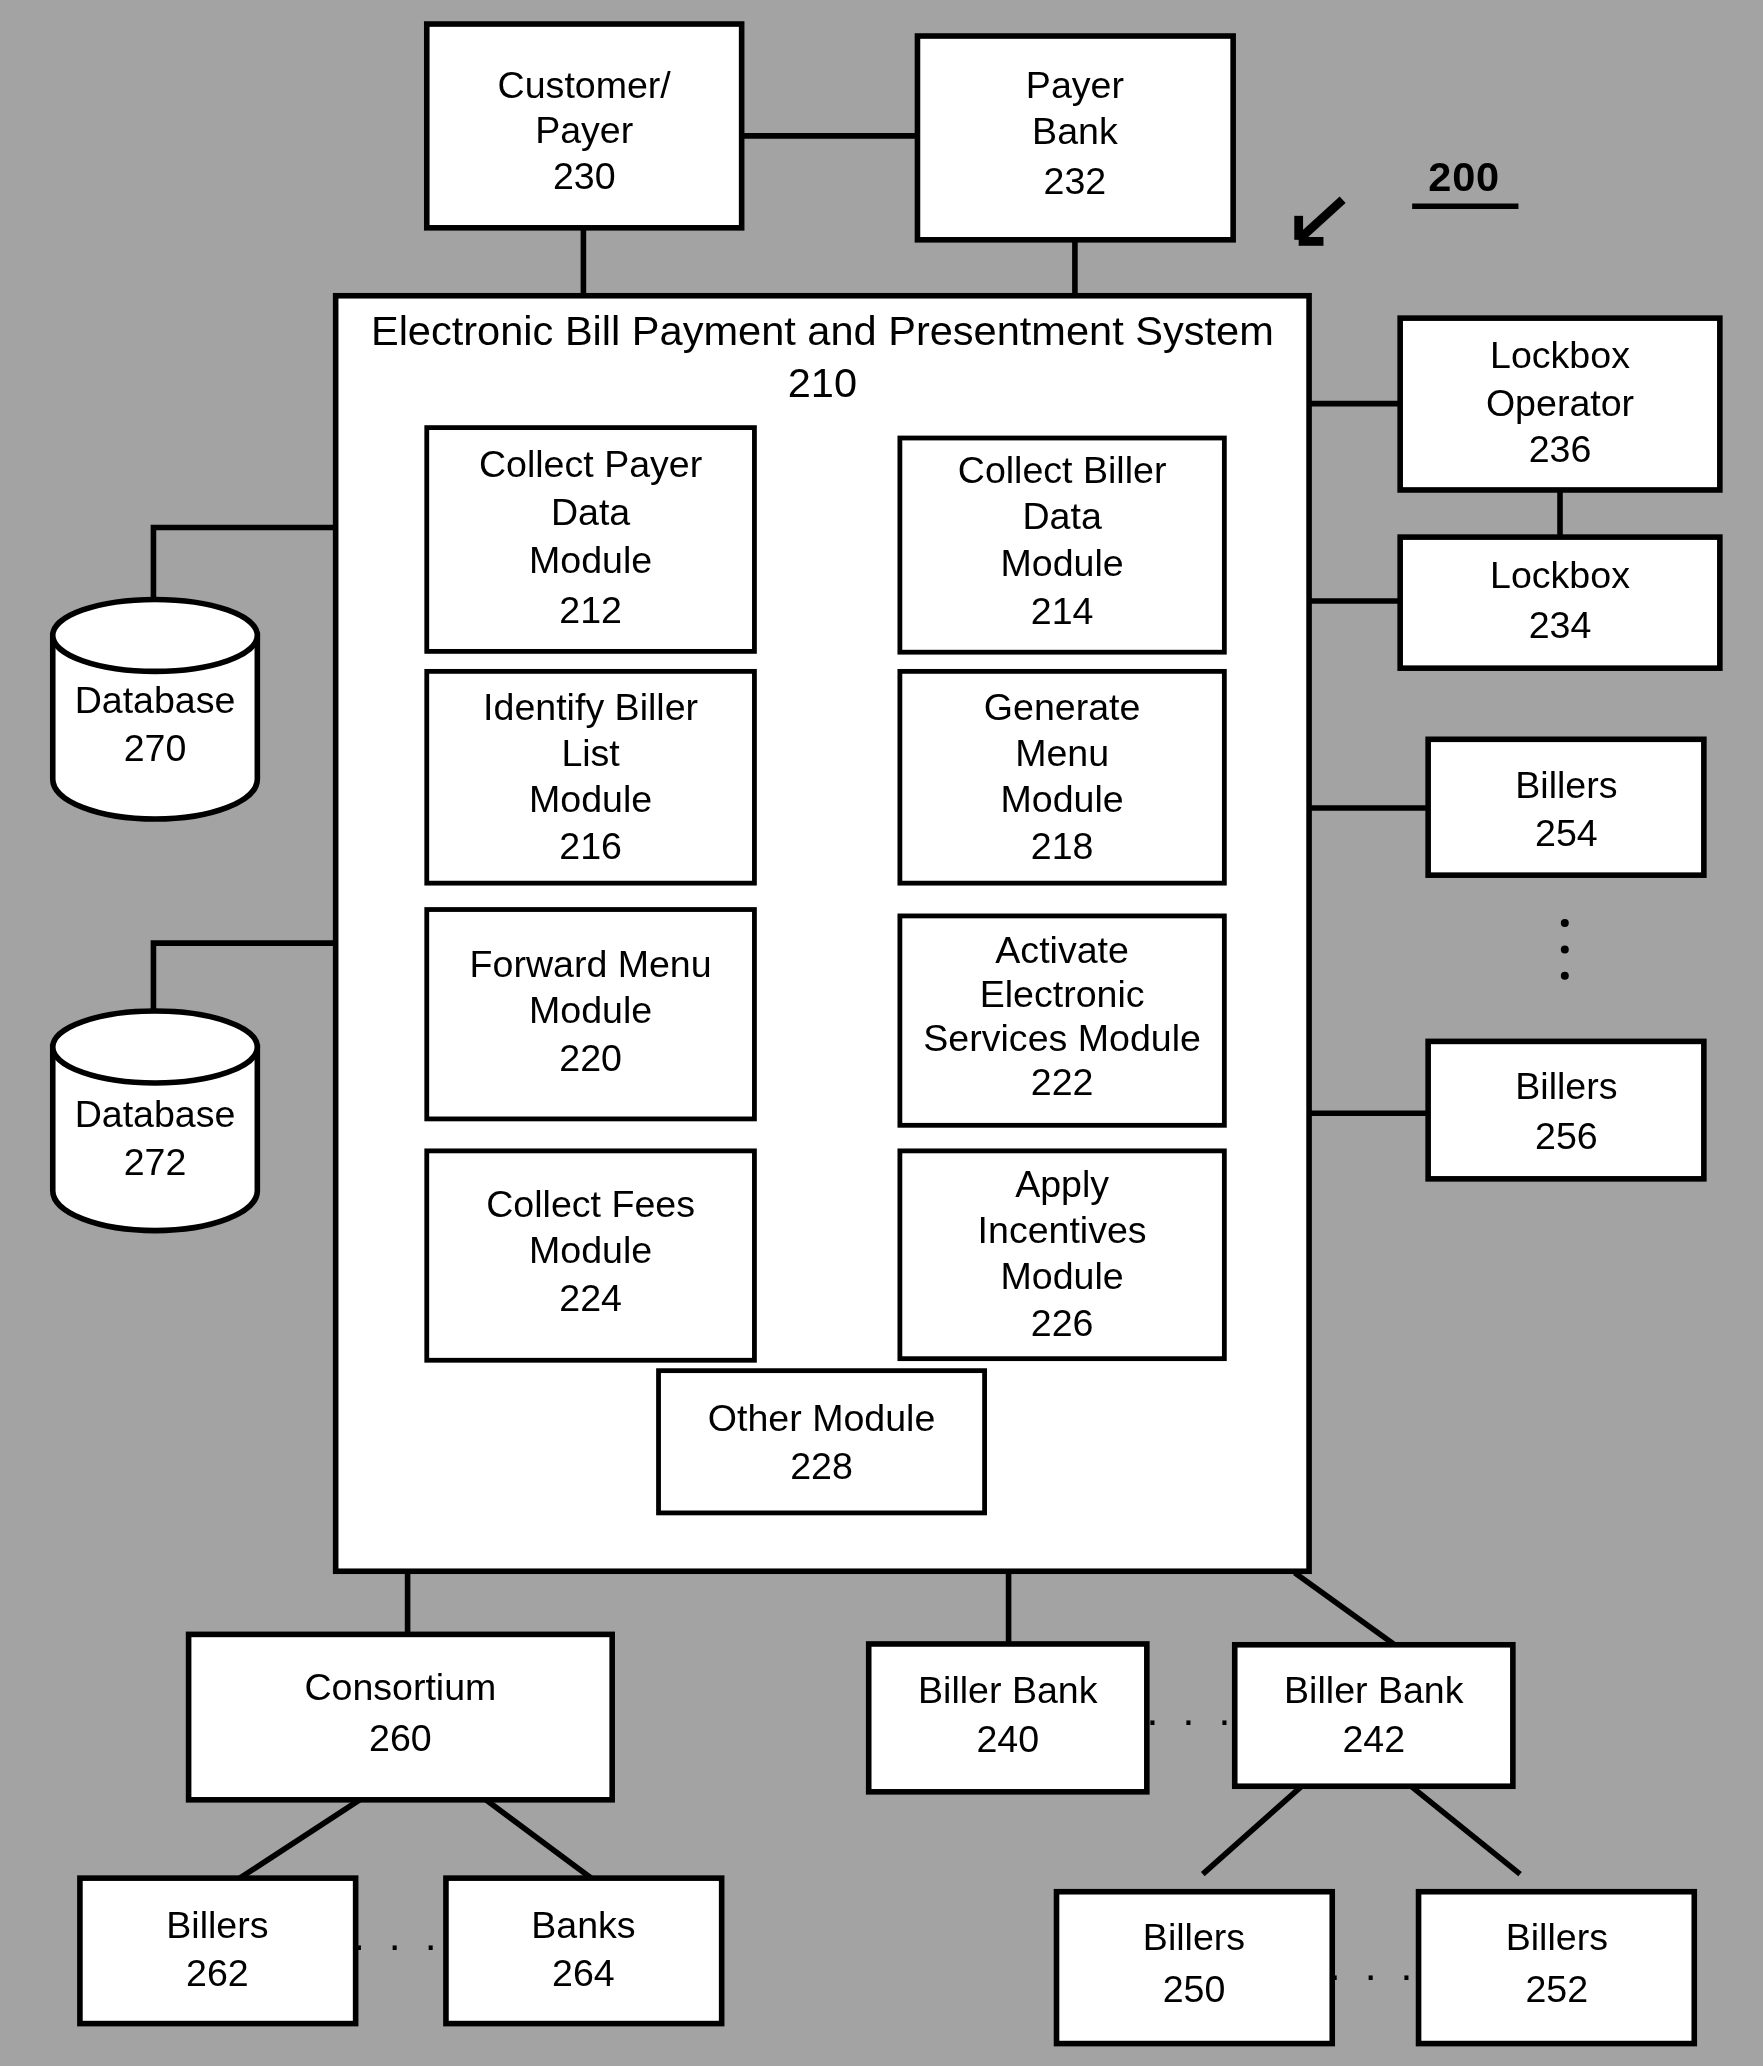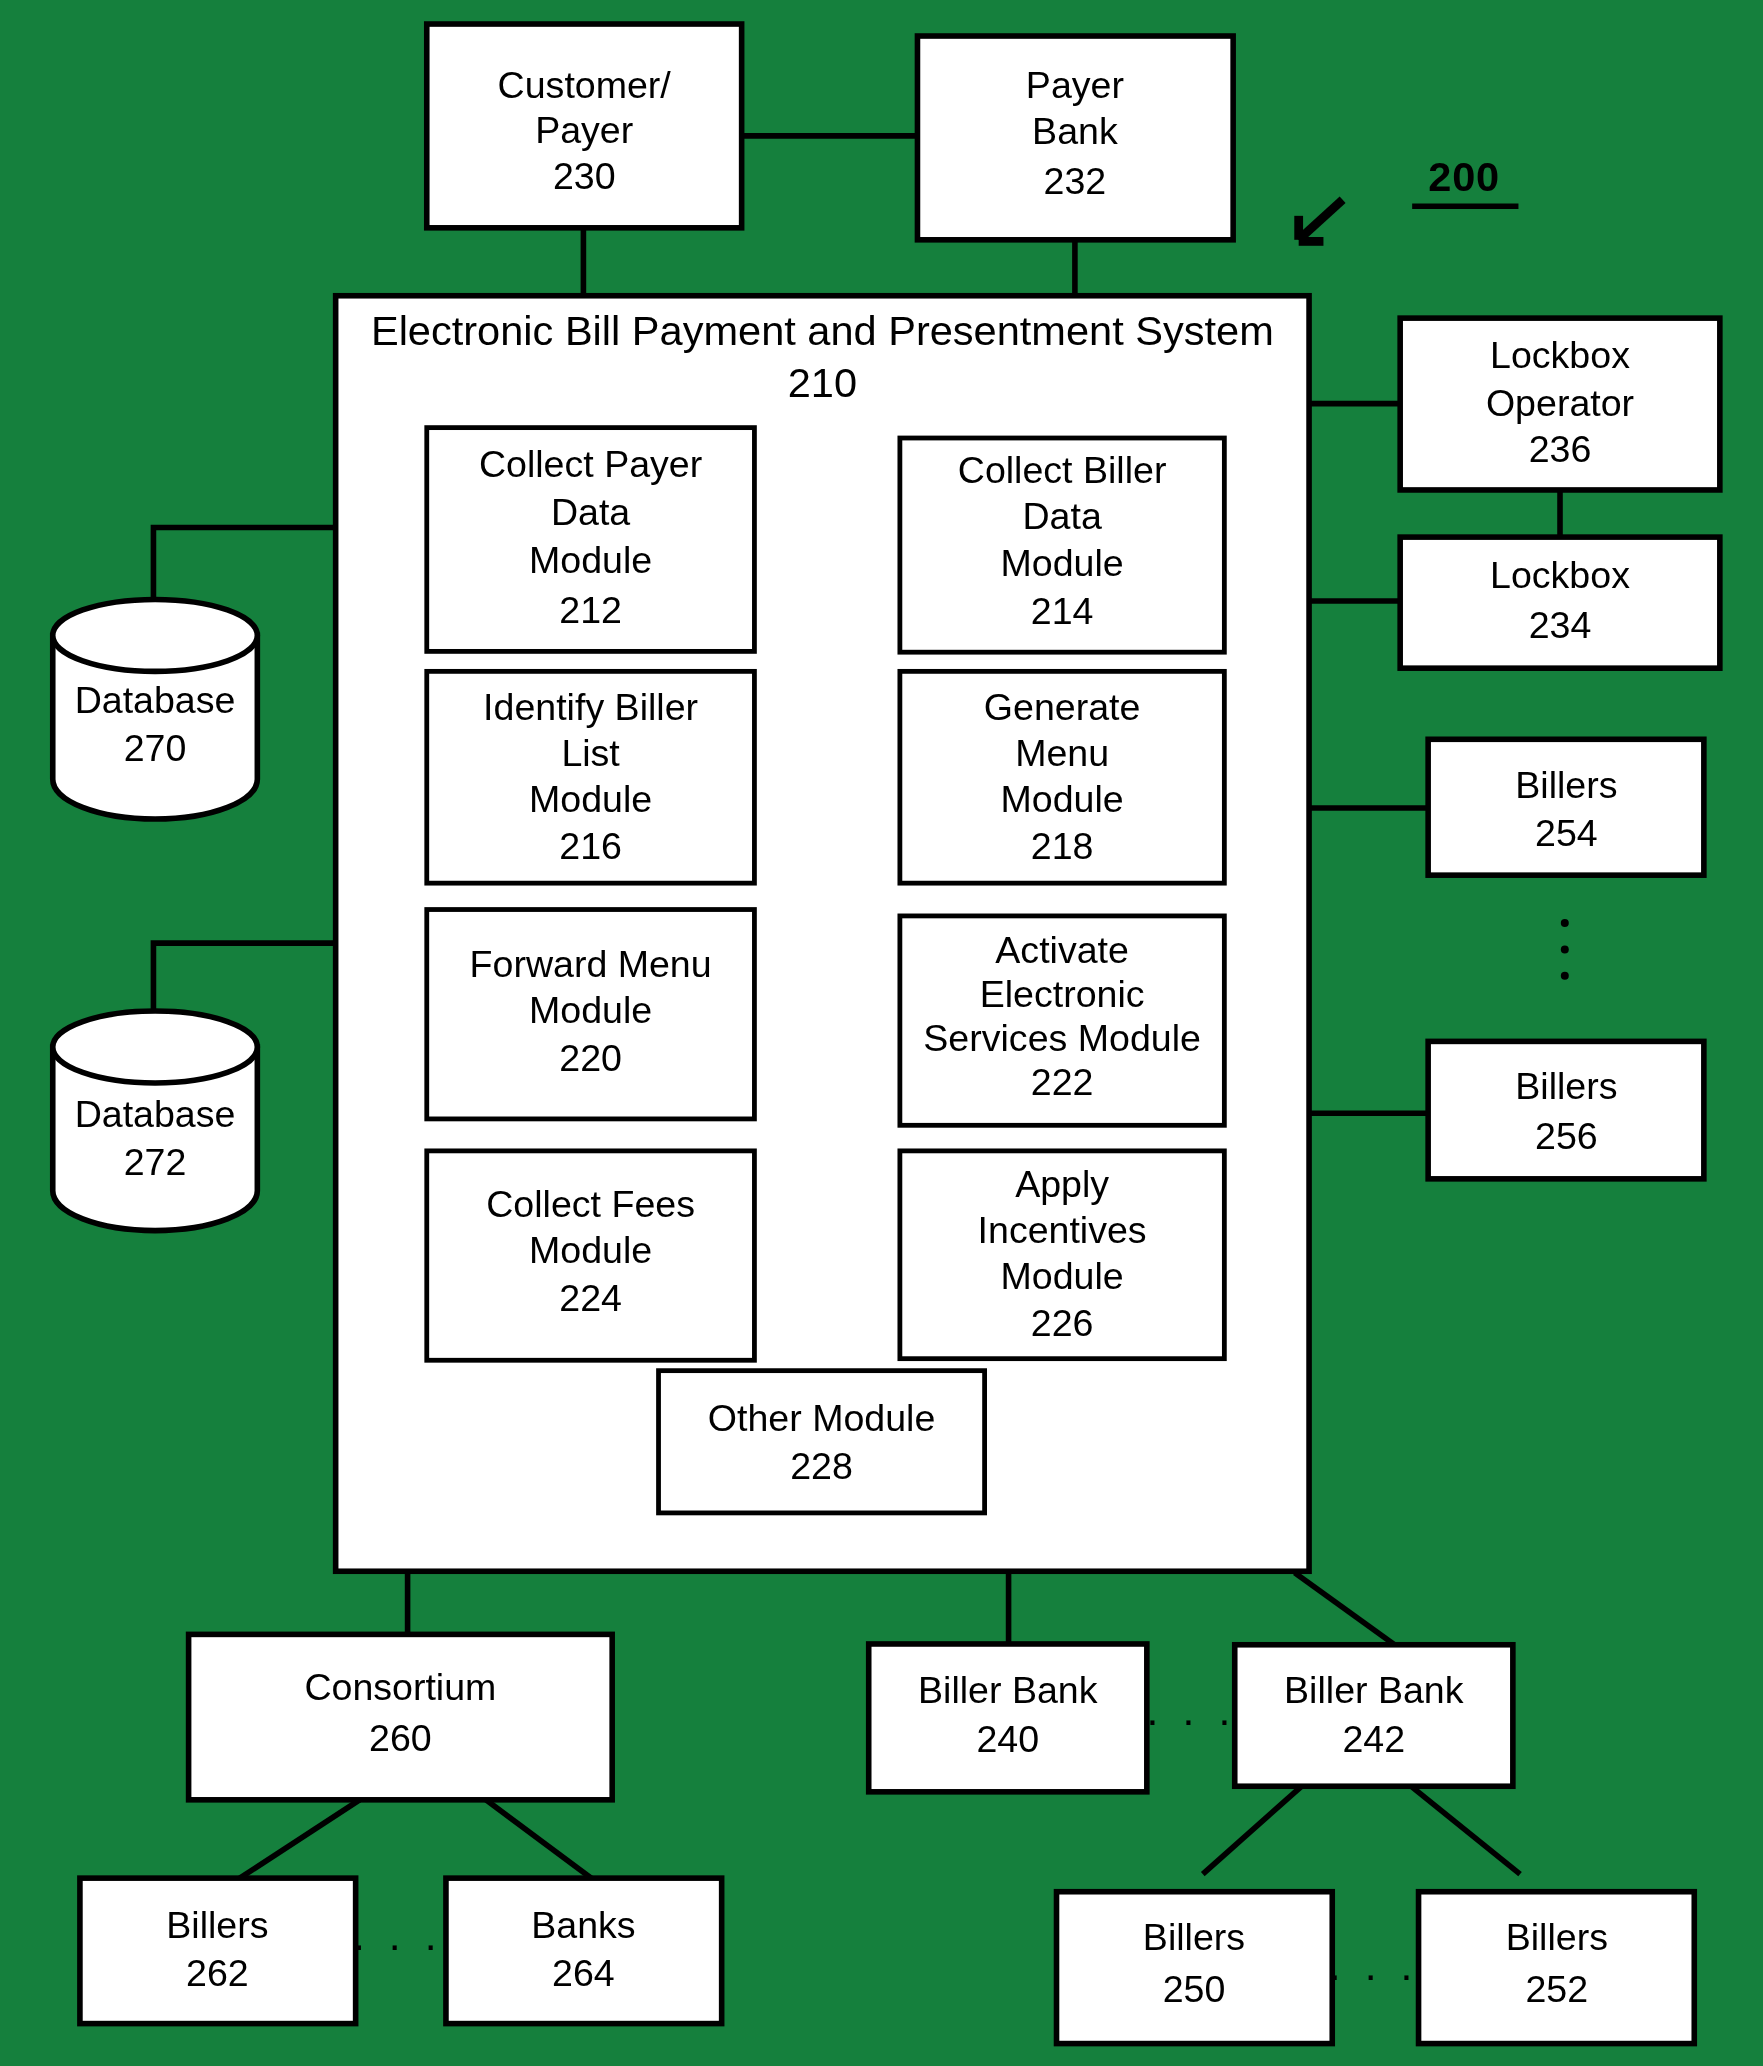--- a/index.html
+++ b/index.html
@@ -4,21 +4,21 @@
 <style>
   html, body {
     margin: 0;
     padding: 0;
     background: #ffffff;
   }
   #page {
     position: relative;
     width: 1763px;
     height: 2066px;
-    background: #15803d;
+    background: #a3a3a3;
     font-family: "Liberation Sans", sans-serif;
     overflow: hidden;
   }
   svg.diagram {
     position: absolute;
     top: 0;
     left: 0;
     width: 1763px;
     height: 2066px;
   }

